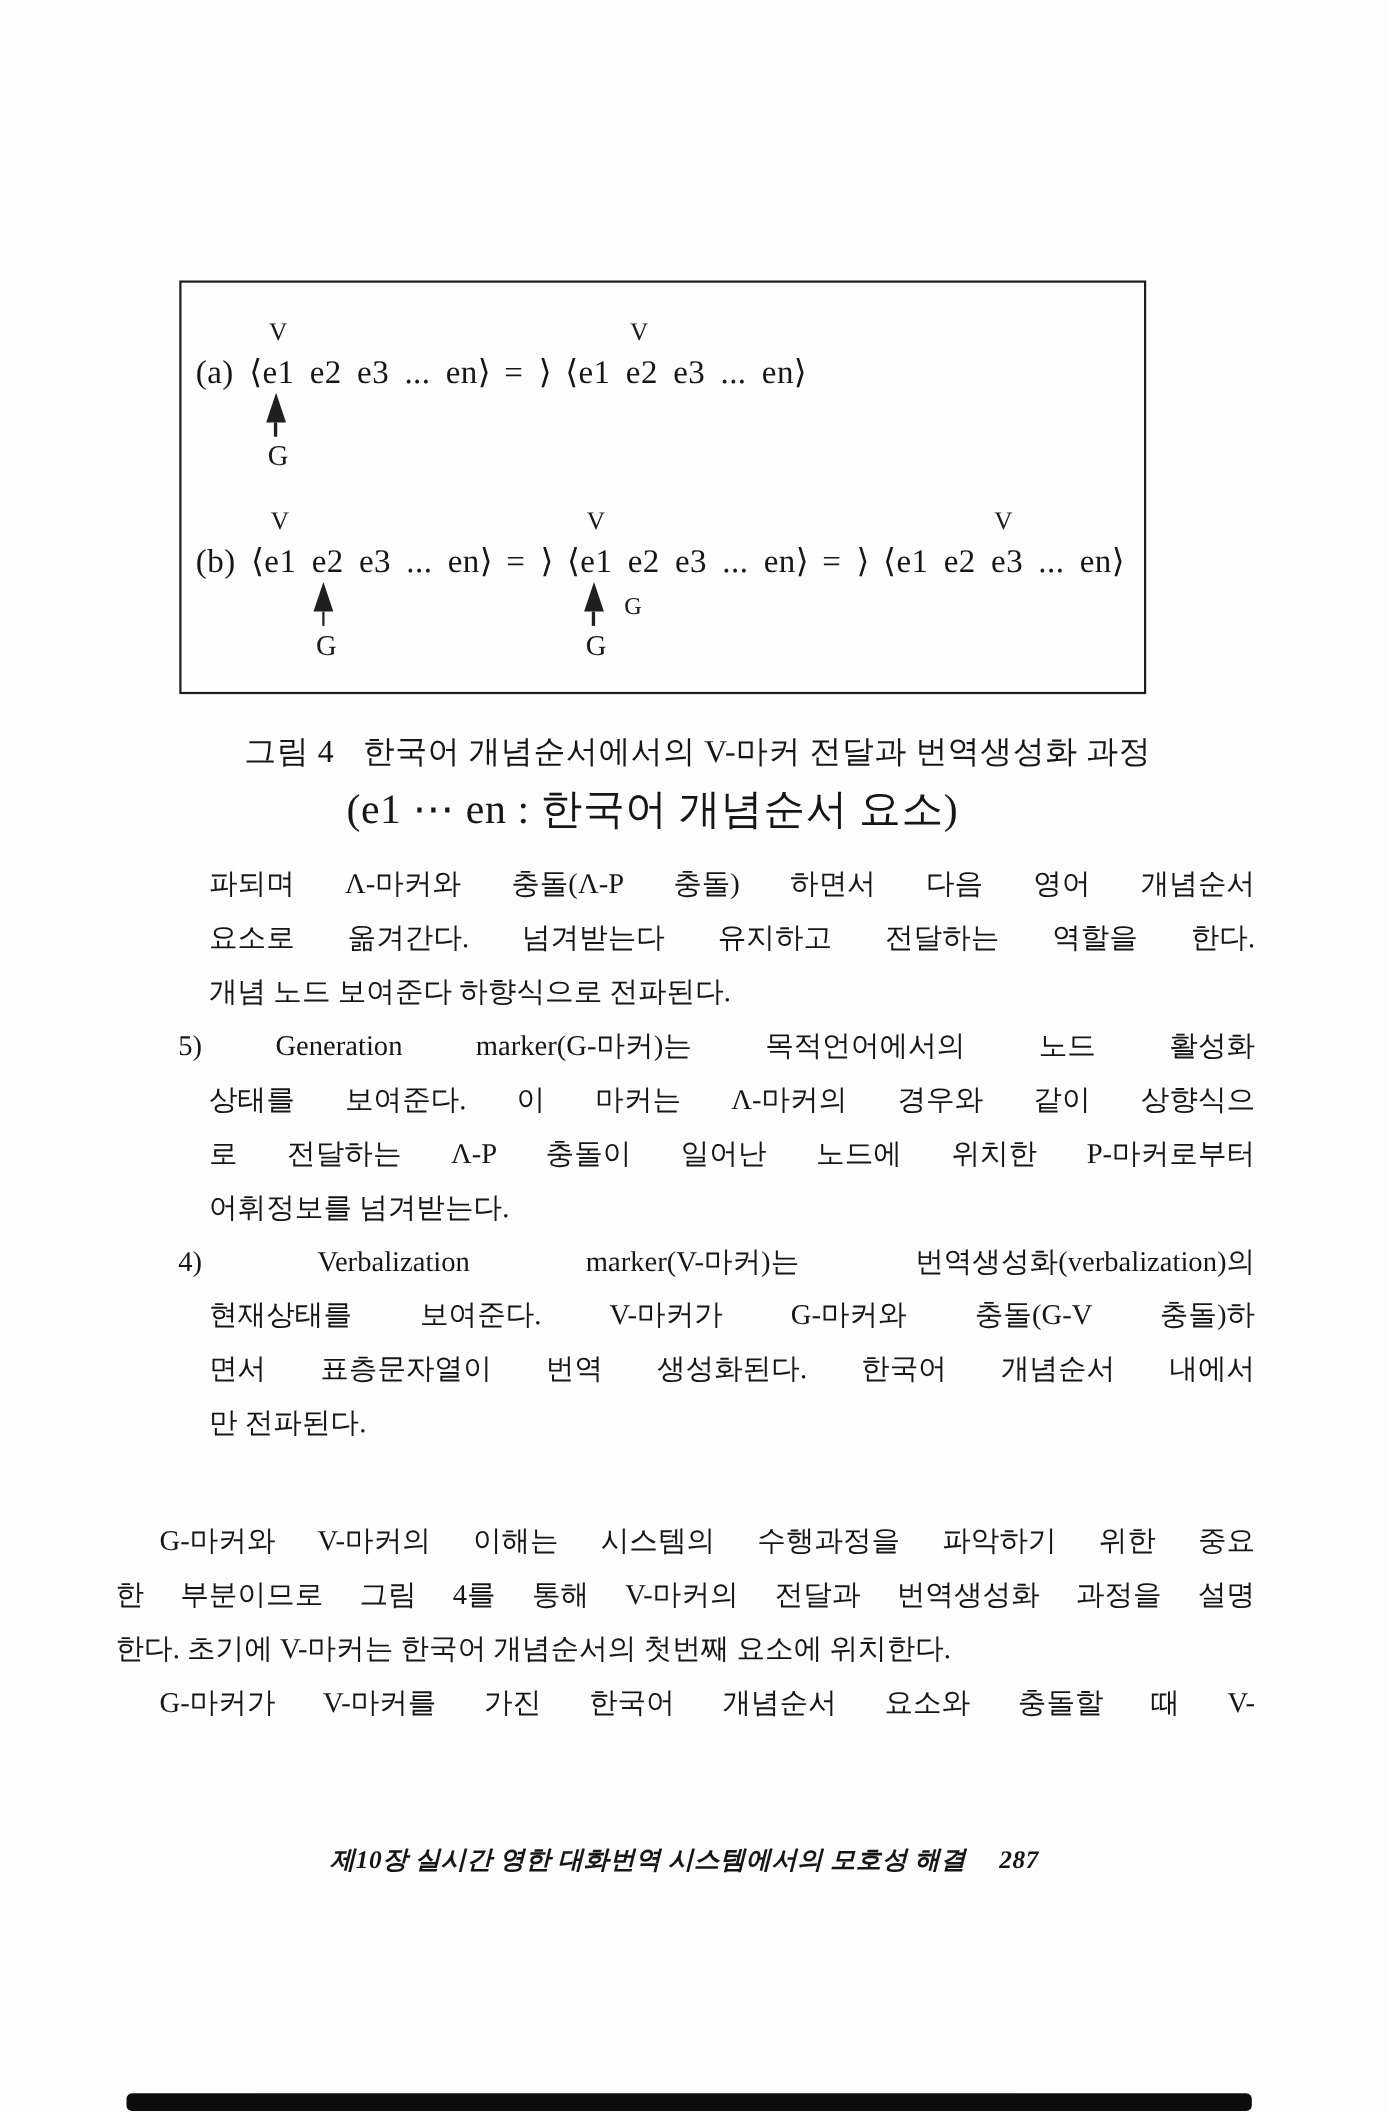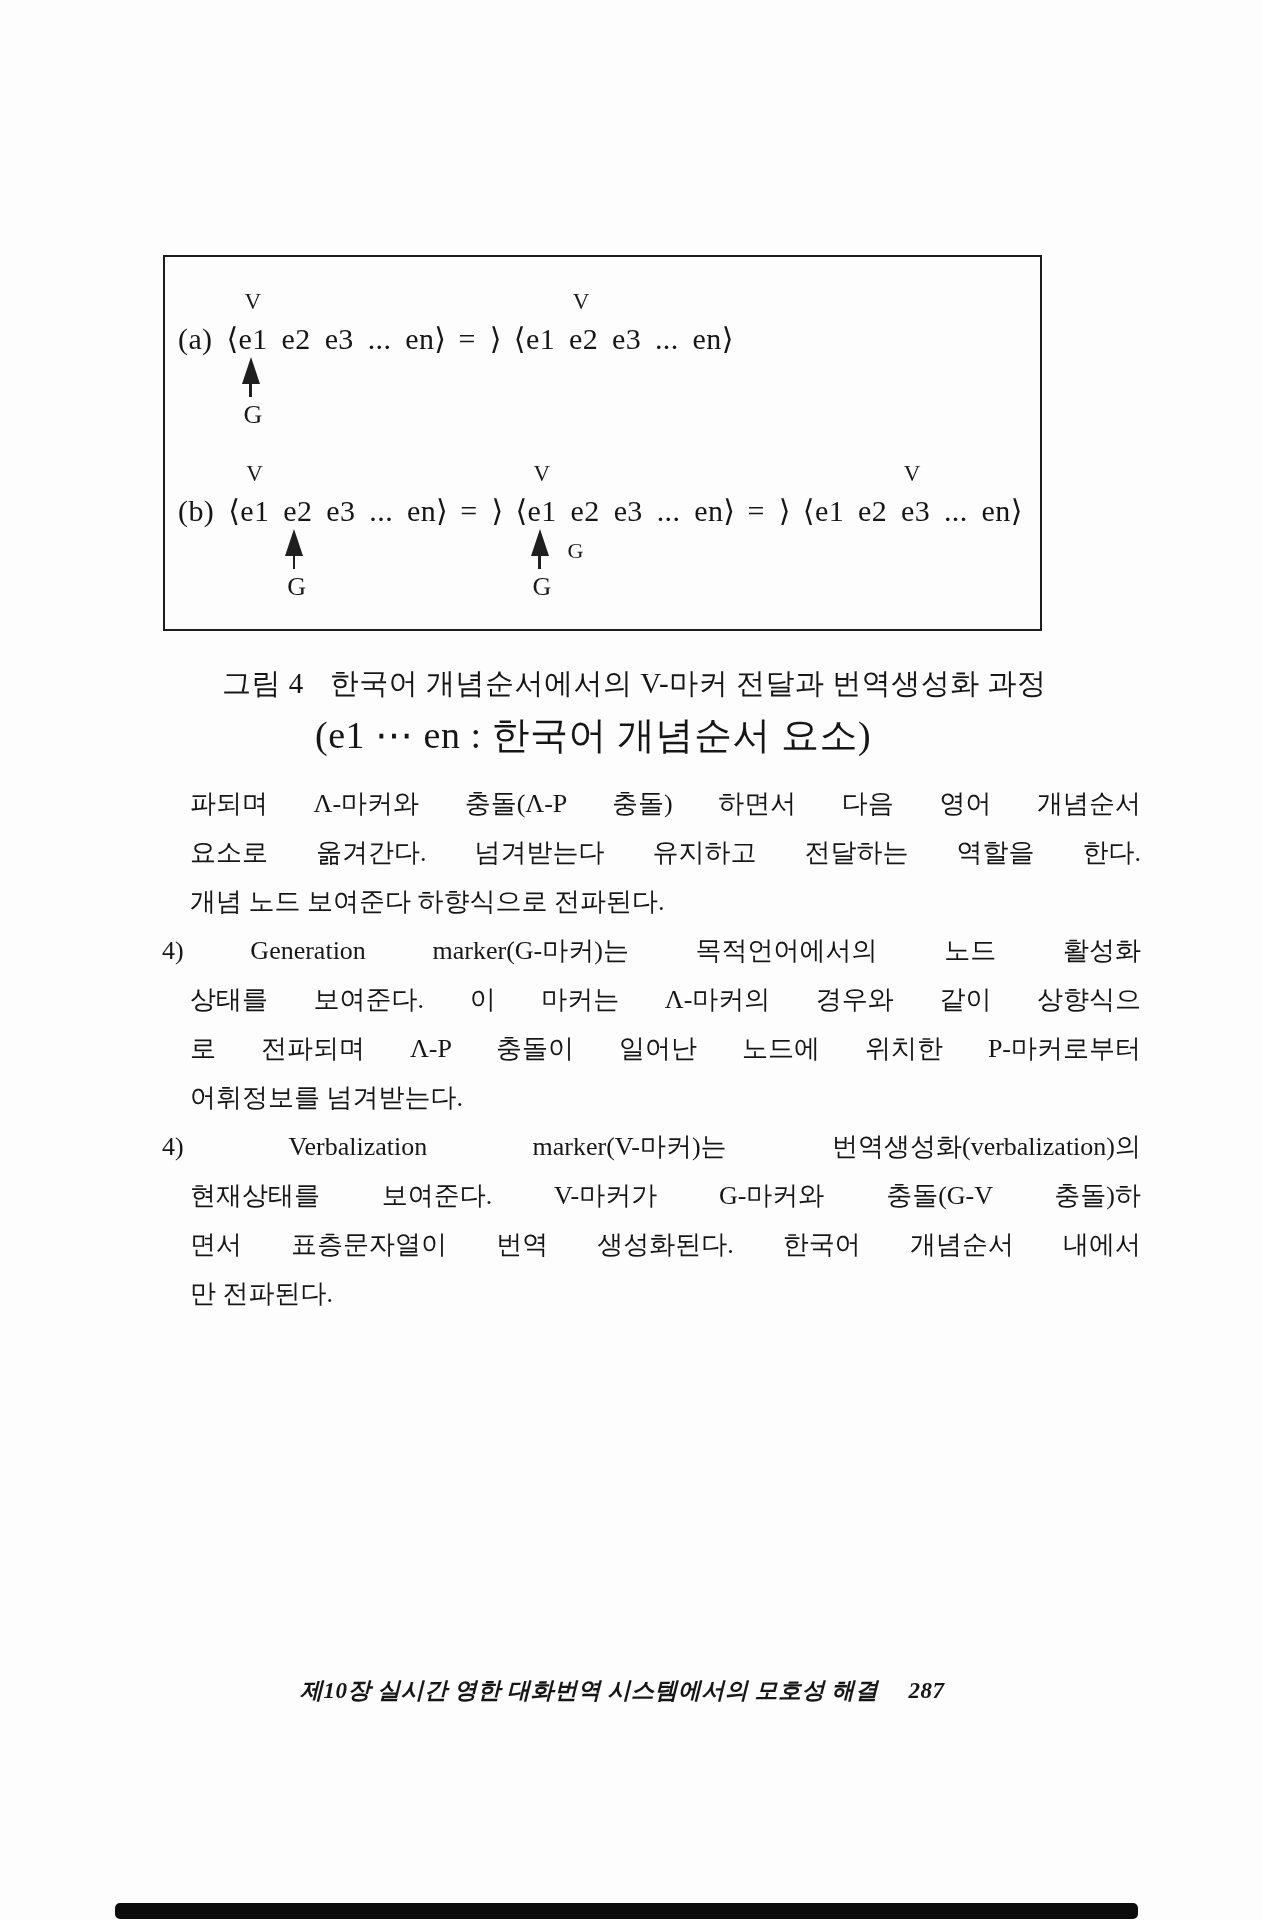--- a/index.html
+++ b/index.html
@@ -126,30 +126,36 @@
 
   <div class="caption-line1">
     <span class="cap-label">그림 4</span><span>한국어 개념순서에서의 V-마커 전달과 번역생성화 과정</span>
   </div>
   <div class="caption-line2">(e1 ⋯ en : 한국어 개념순서 요소)</div>
 
   <div class="para para1">
     <div class="ln hang fill">파되며 Λ-마커와 충돌(Λ-P 충돌) 하면서 다음 영어 개념순서</div>
     <div class="ln hang fill">요소로 옮겨간다. 넘겨받는다 유지하고 전달하는 역할을 한다.</div>
     <div class="ln hang">개념 노드 보여준다 하향식으로 전파된다.</div>
-    <div class="ln fill">4) Generation marker(G-마커)는 목적언어에서의 노드 활성화</div>
+    <div class="ln fill">5) Generation marker(G-마커)는 목적언어에서의 노드 활성화</div>
     <div class="ln hang fill">상태를 보여준다. 이 마커는 Λ-마커의 경우와 같이 상향식으</div>
-    <div class="ln hang fill">로 전파되며 Λ-P 충돌이 일어난 노드에 위치한 P-마커로부터</div>
+    <div class="ln hang fill">로 전달하는 Λ-P 충돌이 일어난 노드에 위치한 P-마커로부터</div>
     <div class="ln hang">어휘정보를 넘겨받는다.</div>
     <div class="ln fill">4) Verbalization marker(V-마커)는 번역생성화(verbalization)의</div>
     <div class="ln hang fill">현재상태를 보여준다. V-마커가 G-마커와 충돌(G-V 충돌)하</div>
     <div class="ln hang fill">면서 표층문자열이 번역 생성화된다. 한국어 개념순서 내에서</div>
     <div class="ln hang">만 전파된다.</div>
   </div>
 
+  <div class="para para2">
+    <div class="ln indent fill">G-마커와 V-마커의 이해는 시스템의 수행과정을 파악하기 위한 중요</div>
+    <div class="ln fill">한 부분이므로 그림 4를 통해 V-마커의 전달과 번역생성화 과정을 설명</div>
+    <div class="ln">한다. 초기에 V-마커는 한국어 개념순서의 첫번째 요소에 위치한다.</div>
+    <div class="ln indent fill">G-마커가 V-마커를 가진 한국어 개념순서 요소와 충돌할 때 V-</div>
+  </div>
 
   <div class="footer">
     <span>제10장  실시간 영한 대화번역 시스템에서의 모호성 해결</span><span class="page-num">287</span>
   </div>
 
   <div class="scan-bar"></div>
 
 </div>
 
 </body></html>

